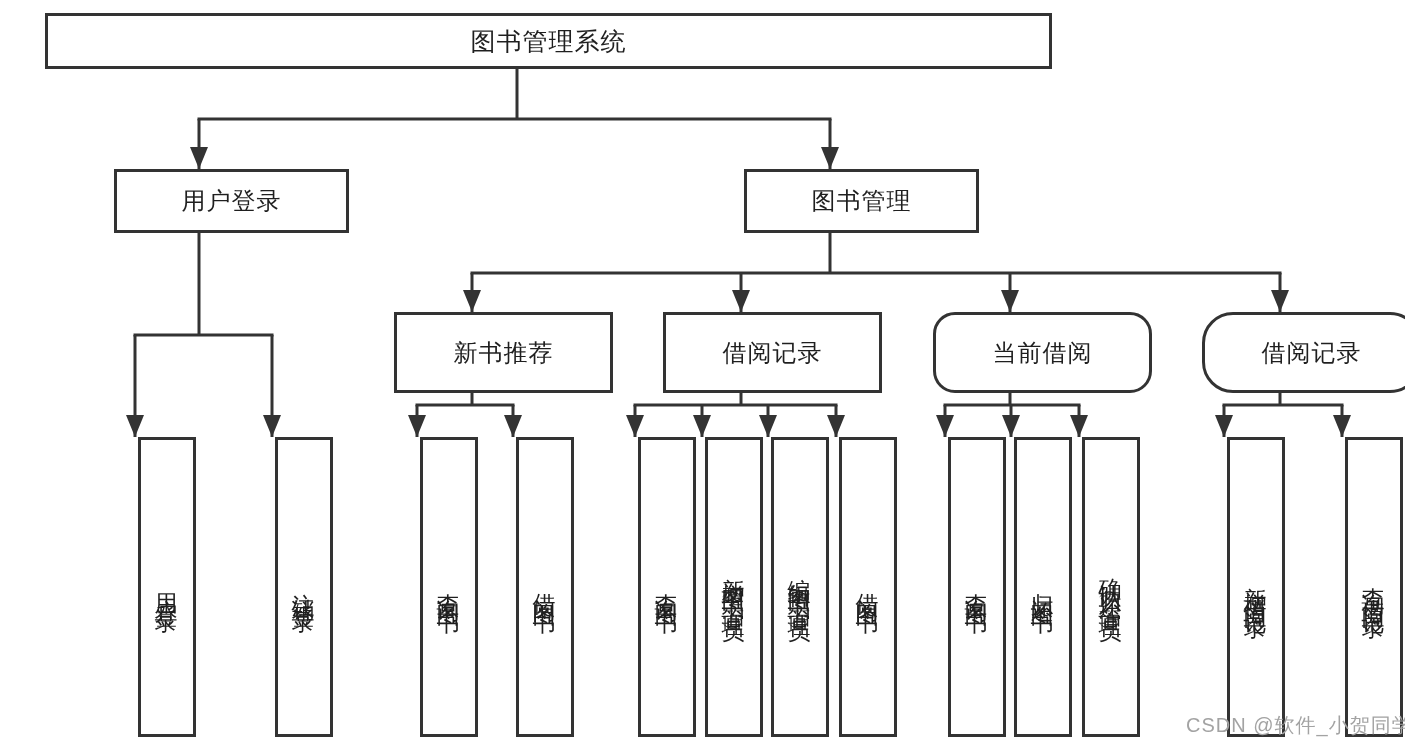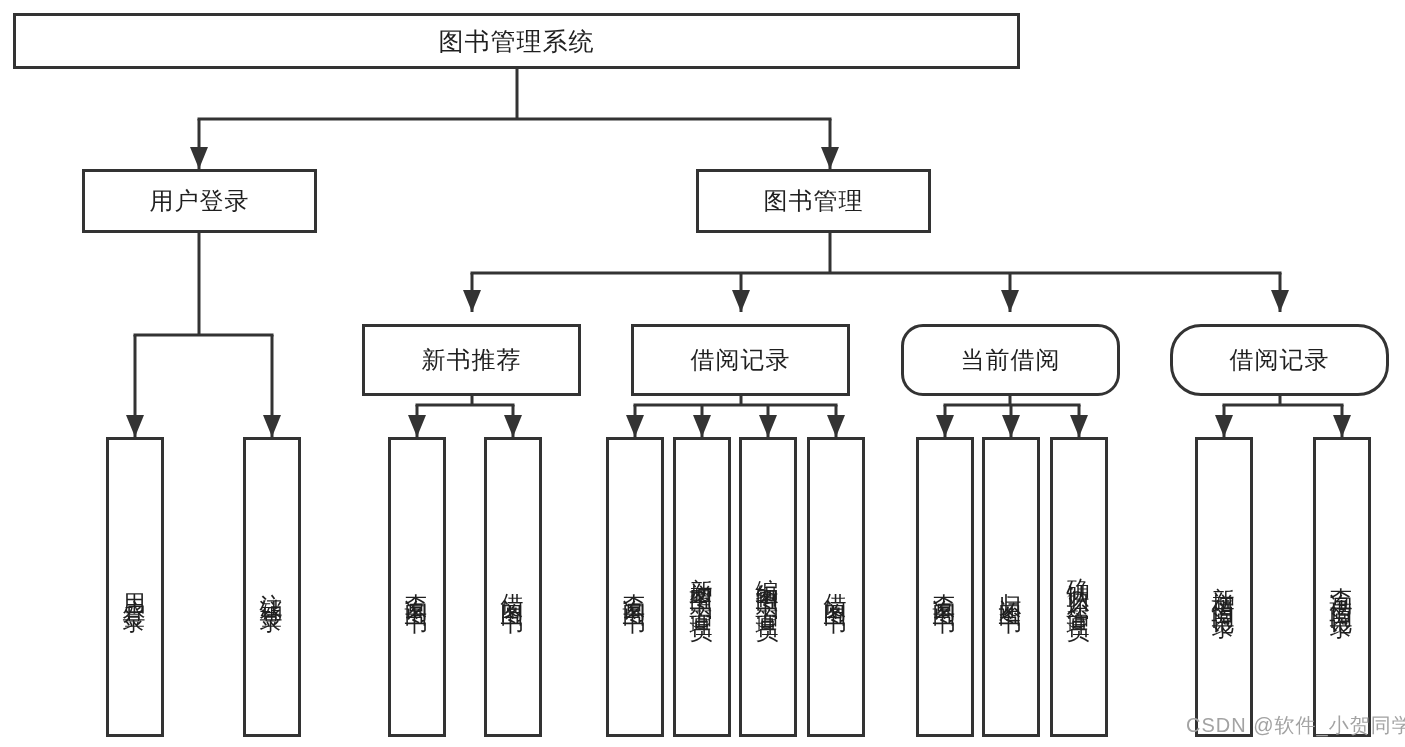--- a/index.html
+++ b/index.html
@@ -28,26 +28,27 @@
     box-sizing:border-box;
     background:var(--box_bg);
     border:3px solid var(--box_border);
     color:var(--text);
     display:flex;
     align-items:center;
     justify-content:center;
     font-size:24px;
     letter-spacing:1px;
     white-space:nowrap;
+    margin-left:32px;
   }
   .root{left:13px;top:13px;width:1007px;height:56px;font-size:25px;}
   .lvl2{top:169px;width:235px;height:64px;}
   .n-user-login{left:82px;}
-  .n-book-mgmt{left:696px;text-align:center;}
-  .lvl3{top:324px;width:219px;height:72px;}
+  .n-book-mgmt{left:712px;text-align:center;}
+  .lvl3{top:312px;width:219px;height:81px;}
   .n-new-book{left:362px;}
   .n-book-borrow{left:631px;}
   .n-current-borrow{left:901px;border-radius:22px;}
   .n-borrow-records{left:1170px;border-radius:31px;}
   .leaf{
     top:437px;width:58px;height:300px;
     writing-mode:vertical-rl;
     text-orientation:upright;
     letter-spacing:6px;
     font-size:23px;

